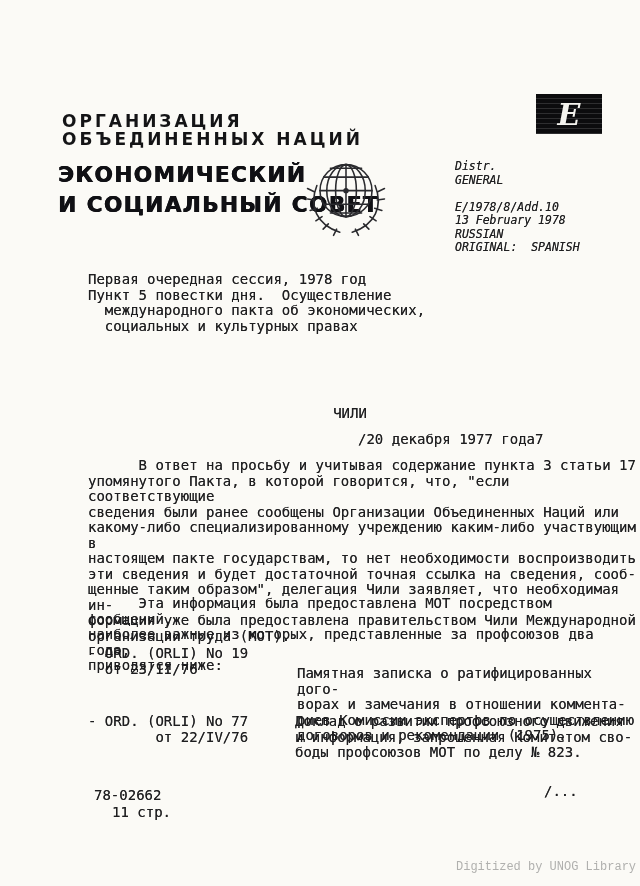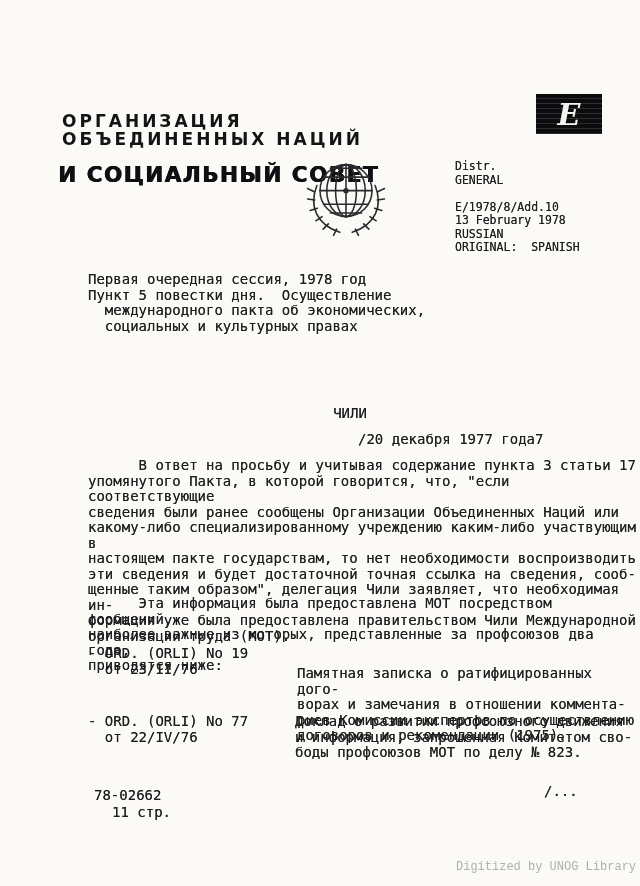--- a/index.html
+++ b/index.html
@@ -42,30 +42,30 @@
   .ebox::before{
     content:"";position:absolute;inset:0;
     background:repeating-linear-gradient(0deg, rgba(255,255,255,.14) 0 1px, transparent 1px 5px);
   }
   .ebox span{
     position:relative;
     font-family:"DejaVu Serif","Liberation Serif",serif;
     font-style:italic;font-weight:bold;font-size:30px;color:#f4f3ee;
   }
   .emblem{position:absolute;left:294px;top:148px;}
-  .distr{position:absolute;left:455px;top:160px;font-size:11.5px;line-height:13.5px;}
+  .distr{position:absolute;left:455px;top:160px;font-size:11.5px;line-height:13.5px;font-style:italic;}
   .session{position:absolute;left:88px;top:272px;}
   .title{position:absolute;left:60px;top:348px;width:580px;text-align:center;}
   .country{position:absolute;left:60px;top:406px;width:580px;text-align:center;}
   .dateline{position:absolute;left:358px;top:432px;}
   .para1{position:absolute;left:88px;top:458px;}
   .para2{position:absolute;left:88px;top:596px;}
   .item1-ref{position:absolute;left:88px;top:646px;}
   .item1-desc{position:absolute;left:297px;top:646px;margin-top:20px;}
-  .item2-ref{position:absolute;left:88px;top:714px;}
+  .item2-ref{position:absolute;left:88px;top:714px;text-align:right;}
   .item2-desc{position:absolute;left:295px;top:714px;}
   .docnum{position:absolute;left:94px;top:788px;}
   .pages{position:absolute;left:112px;top:805px;}
   .cont{position:absolute;left:544px;top:784px;}
   .watermark{
     position:absolute;left:456px;top:860px;
     font-family:Liberation Mono, monospace;
     font-size:12px;color:#b0b0ae;text-shadow:none;
   }
 </style>
@@ -77,20 +77,21 @@
   <div class="ebox">
     <span>E</span>
   </div>
 
   <div class="org">
     <div>ОРГАНИЗАЦИЯ</div>
     <div>ОБЪЕДИНЕННЫХ НАЦИЙ</div>
   </div>
 
   <div class="council">
+    <div>ЭКОНОМИЧЕСКИЙ</div>
     <div>И СОЦИАЛЬНЫЙ СОВЕТ</div>
   </div>
 
   <svg class="emblem" width="104" height="104" viewBox="0 0 100 100">
     <g fill="none" stroke="#2a2a2e" stroke-width="1.5" stroke-linecap="round">
       <circle cx="50" cy="41" r="25"></circle>
       <ellipse cx="50" cy="41" rx="10" ry="25"></ellipse>
       <ellipse cx="50" cy="41" rx="18.5" ry="25"></ellipse>
       <line x1="50" y1="16" x2="50" y2="66"></line>
       <line x1="25" y1="41" x2="75" y2="41"></line>

